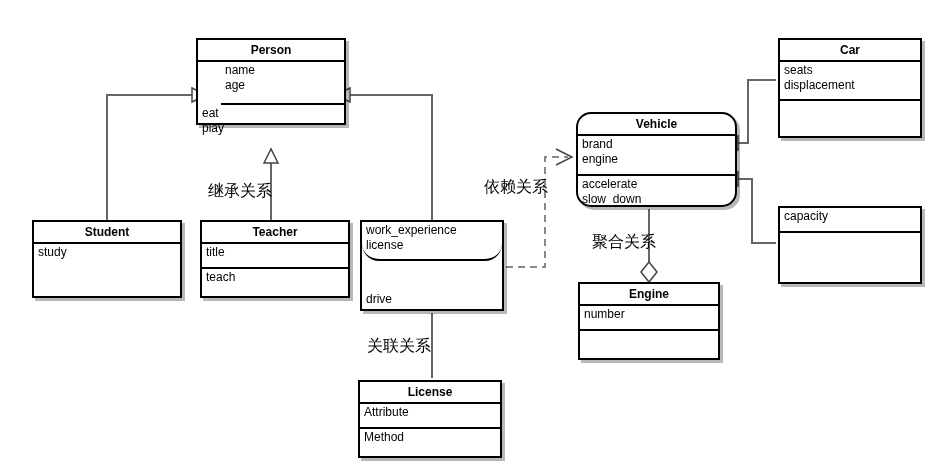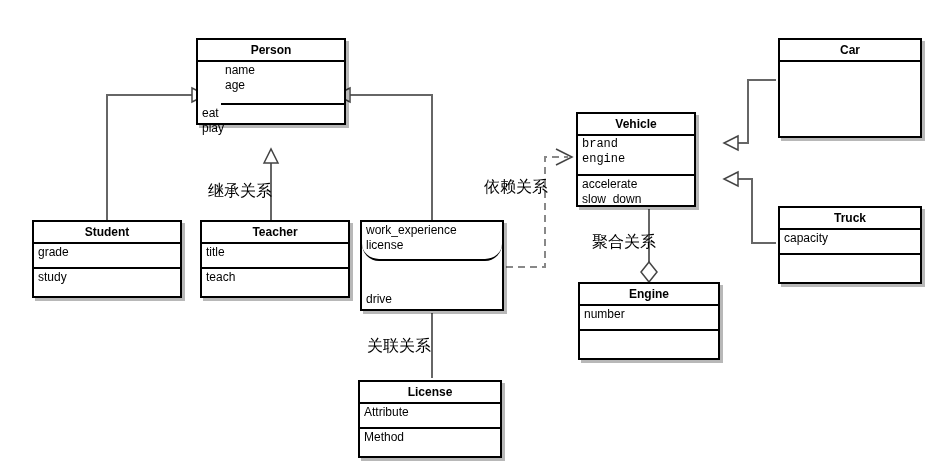--- a/index.html
+++ b/index.html
@@ -122,23 +122,20 @@
       <div class="member">age</div>
     </div>
     <div class="cls-ops" style="height: 52px;">
       <div class="member">eat</div>
       <div class="member">play</div>
     </div>
   </div>
 
   <div class="uml-class" style="left: 32px; top: 220px; width: 150px; height: 78px;">
     <div class="cls-title">Student</div>
-    <div class="cls-attrs" style="height: 20px;">
-      <div class="member">grade</div>
-    </div>
     <div class="cls-ops" style="height: 36px;">
       <div class="member">study</div>
     </div>
   </div>
 
   <div class="uml-class" style="left: 200px; top: 220px; width: 150px; height: 78px;">
     <div class="cls-title">Teacher</div>
     <div class="cls-attrs" style="height: 20px;">
       <div class="member">title</div>
     </div>
@@ -160,39 +157,42 @@
   <div class="uml-class" style="left: 358px; top: 380px; width: 144px; height: 78px;">
     <div class="cls-title">License</div>
     <div class="cls-attrs" style="height: 20px;">
       <div class="member">Attribute</div>
     </div>
     <div class="cls-ops" style="height: 36px;">
       <div class="member">Method</div>
     </div>
   </div>
 
-  <div class="uml-class" style="left: 576px; top: 112px; width: 120px; height: 95px;">
+  <div class="uml-class" style="left: 576px; top: 112px; width: 161px; height: 95px; border-radius: 15px;">
     <div class="cls-title">Vehicle</div>
-    <div class="cls-attrs" style="height: 35px; font-family: Liberation Mono, monospace;">
+    <div class="cls-attrs" style="height: 35px;">
       <div class="member">brand</div>
       <div class="member">engine</div>
     </div>
     <div class="cls-ops" style="height: 38px;">
       <div class="member">accelerate</div>
       <div class="member">slow_down</div>
     </div>
   </div>
 
   <div class="uml-class" style="left: 778px; top: 38px; width: 144px; height: 100px;">
     <div class="cls-title">Car</div>
+    <div class="cls-attrs" style="height: 34px;">
+      <div class="member">seats</div>
+      <div class="member">displacement</div>
+    </div>
     <div class="cls-ops" style="height: 22px;"></div>
   </div>
 
   <div class="uml-class" style="left: 778px; top: 206px; width: 144px; height: 78px;">
-    <div class="cls-title">Truck</div>
     <div class="cls-attrs" style="height: 20px;">
       <div class="member">capacity</div>
     </div>
     <div class="cls-ops" style="height: 36px;"></div>
   </div>
 
   <div class="uml-class" style="left: 578px; top: 282px; width: 142px; height: 78px;">
     <div class="cls-title">Engine</div>
     <div class="cls-attrs" style="height: 20px;">
       <div class="member">number</div>

